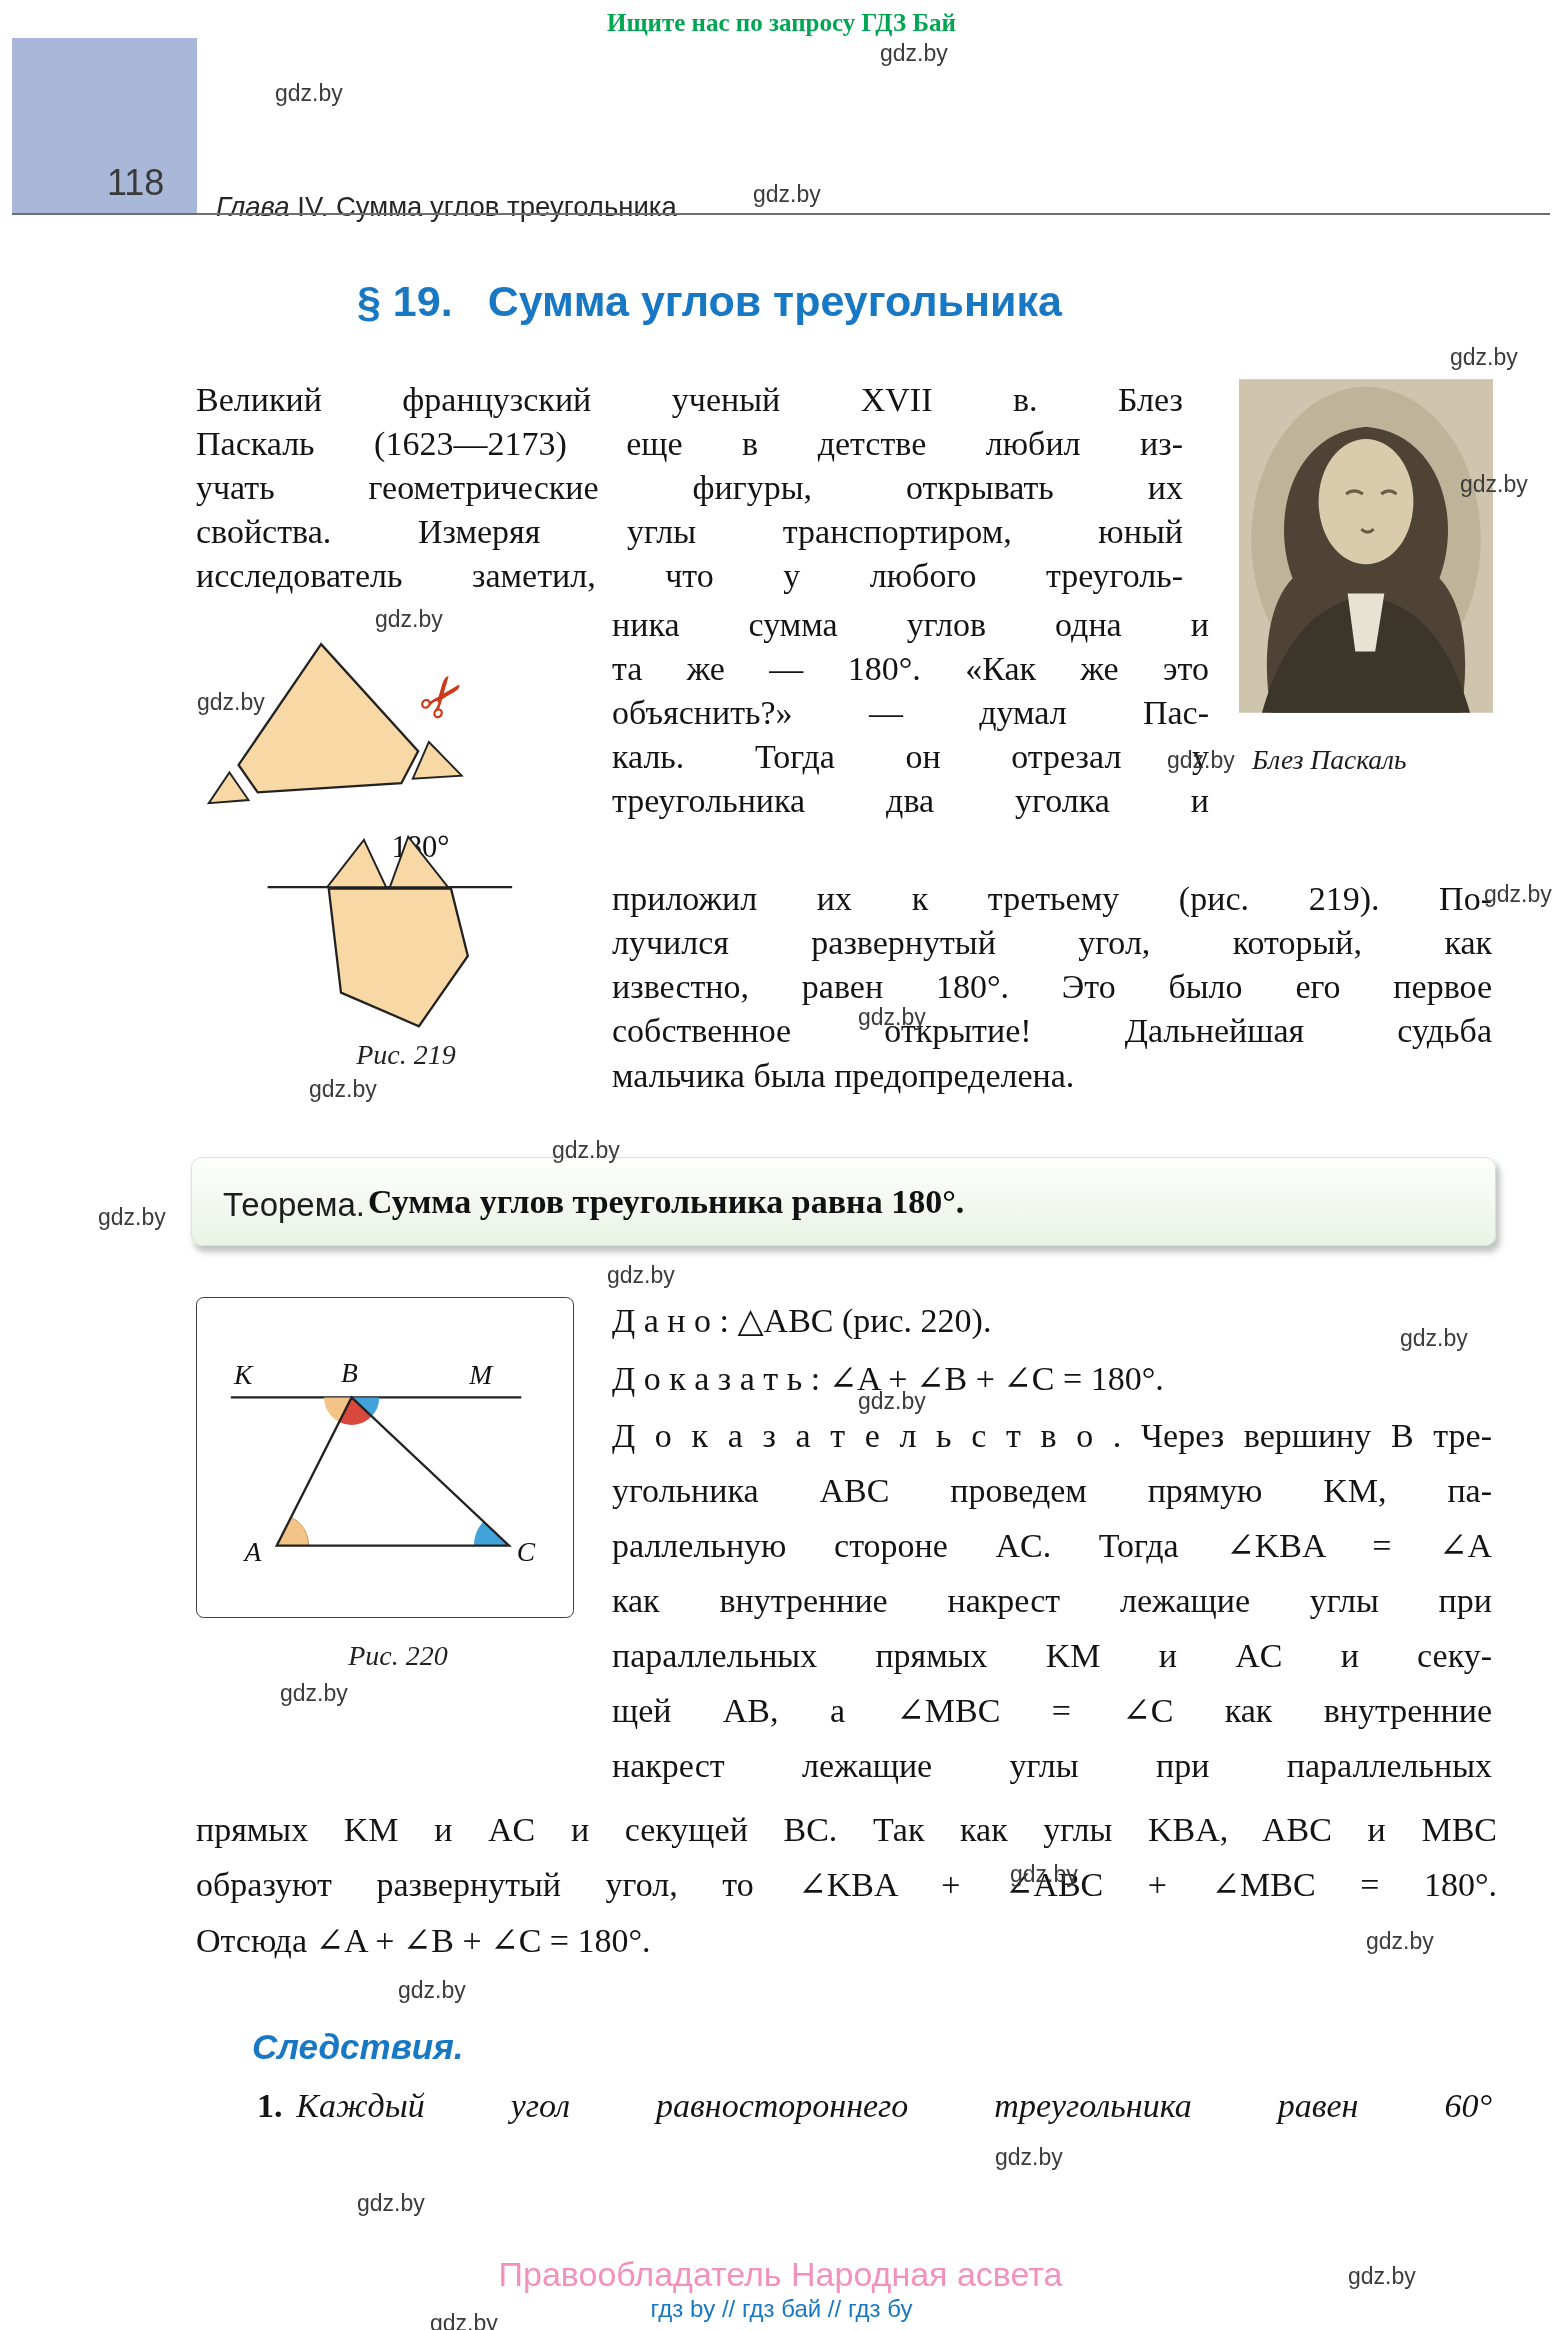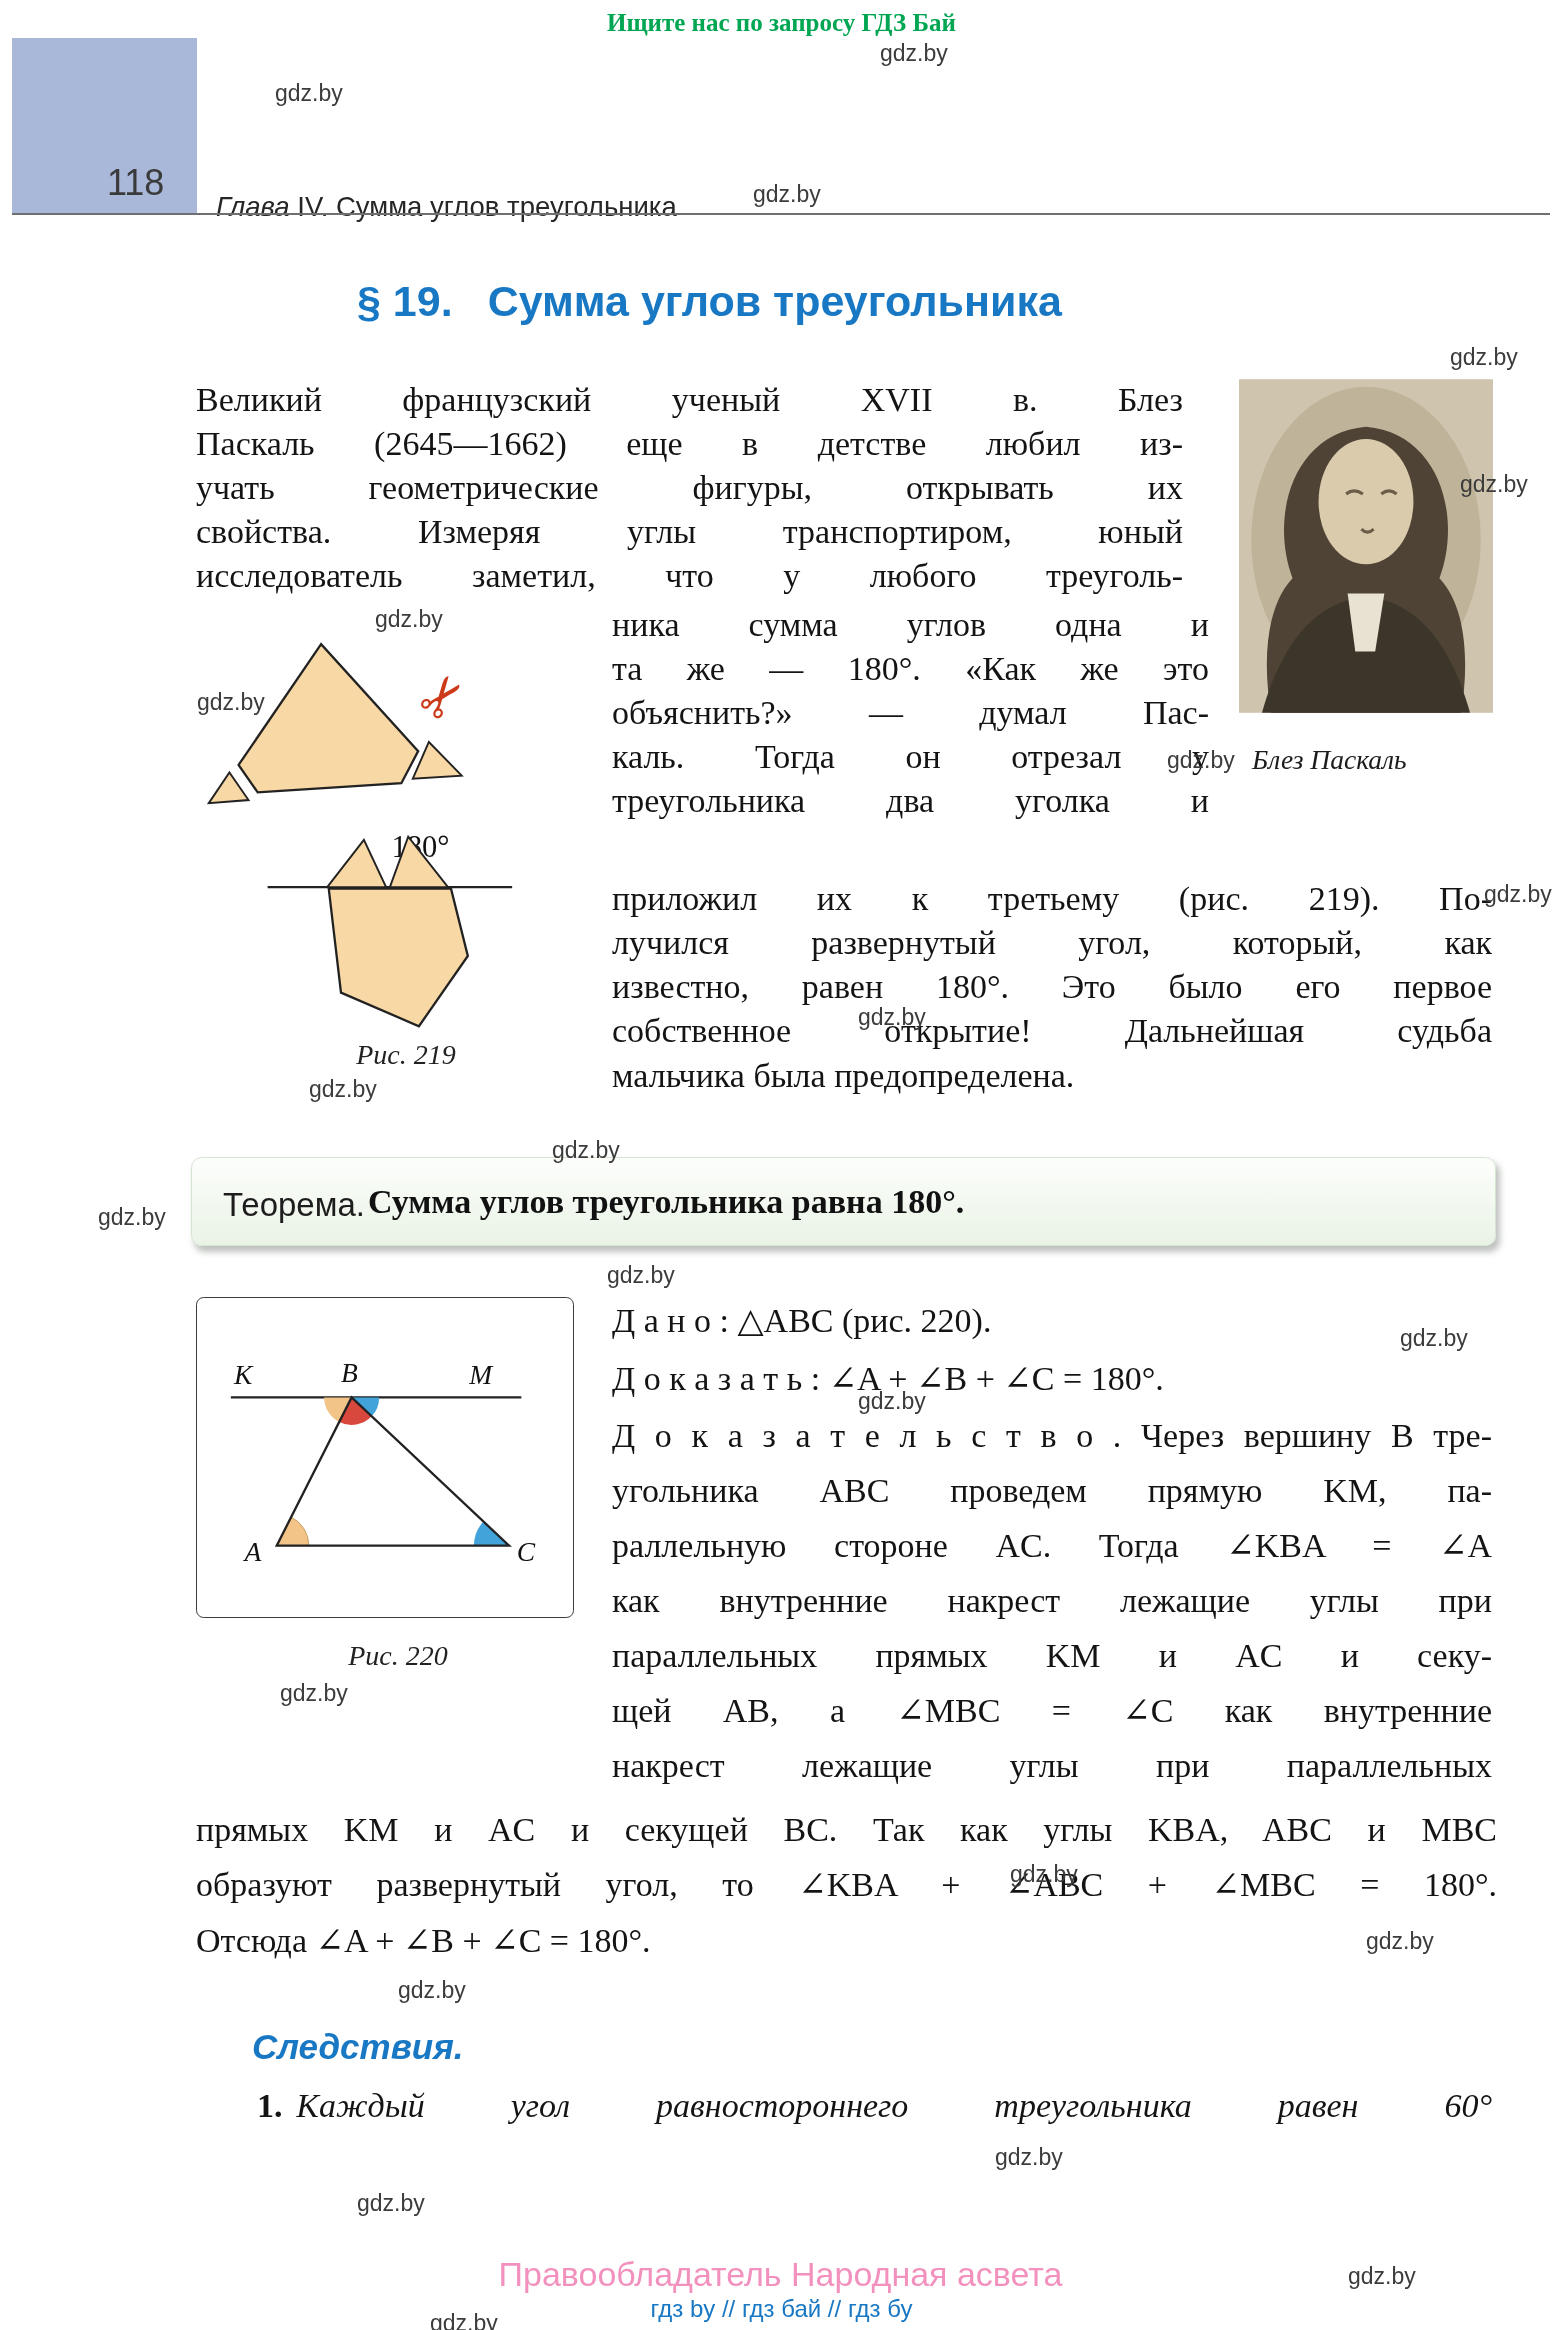--- a/index.html
+++ b/index.html
@@ -55,21 +55,21 @@
   <div class="top-note">Ищите нас по запросу ГДЗ Бай</div>
 
   <div class="chapter-block"></div>
   <div class="page-number sans">118</div>
   <div class="chapter-title sans"><span class="italic">Глава</span><span> IV. Сумма углов треугольника</span></div>
   <div class="header-rule"></div>
 
   <div class="section-title sans"><span>§ 19.</span><span class="st-gap">Сумма углов треугольника</span></div>
 
   <div class="abs body-text just" style="left:196px;top:378px;width:987px;">Великий французский ученый XVII в. Блез
-Паскаль (2645—1662) еще в детстве любил из-
+Паскаль (1623—2173) еще в детстве любил из-
 учать геометрические фигуры, открывать их
 свойства. Измеряя углы транспортиром, юный
 исследователь заметил, что у любого треуголь-</div>
   <div class="abs body-text just" style="left:612px;top:603px;width:597px;">ника сумма углов одна и
 та же — 180°. «Как же это
 объяснить?» — думал Пас-
 каль. Тогда он отрезал у
 треугольника два уголка и</div>
   <div class="abs body-text just" style="left:612px;top:877px;width:880px;">приложил их к третьему (рис. 219). По-
 лучился развернутый угол, который, как

